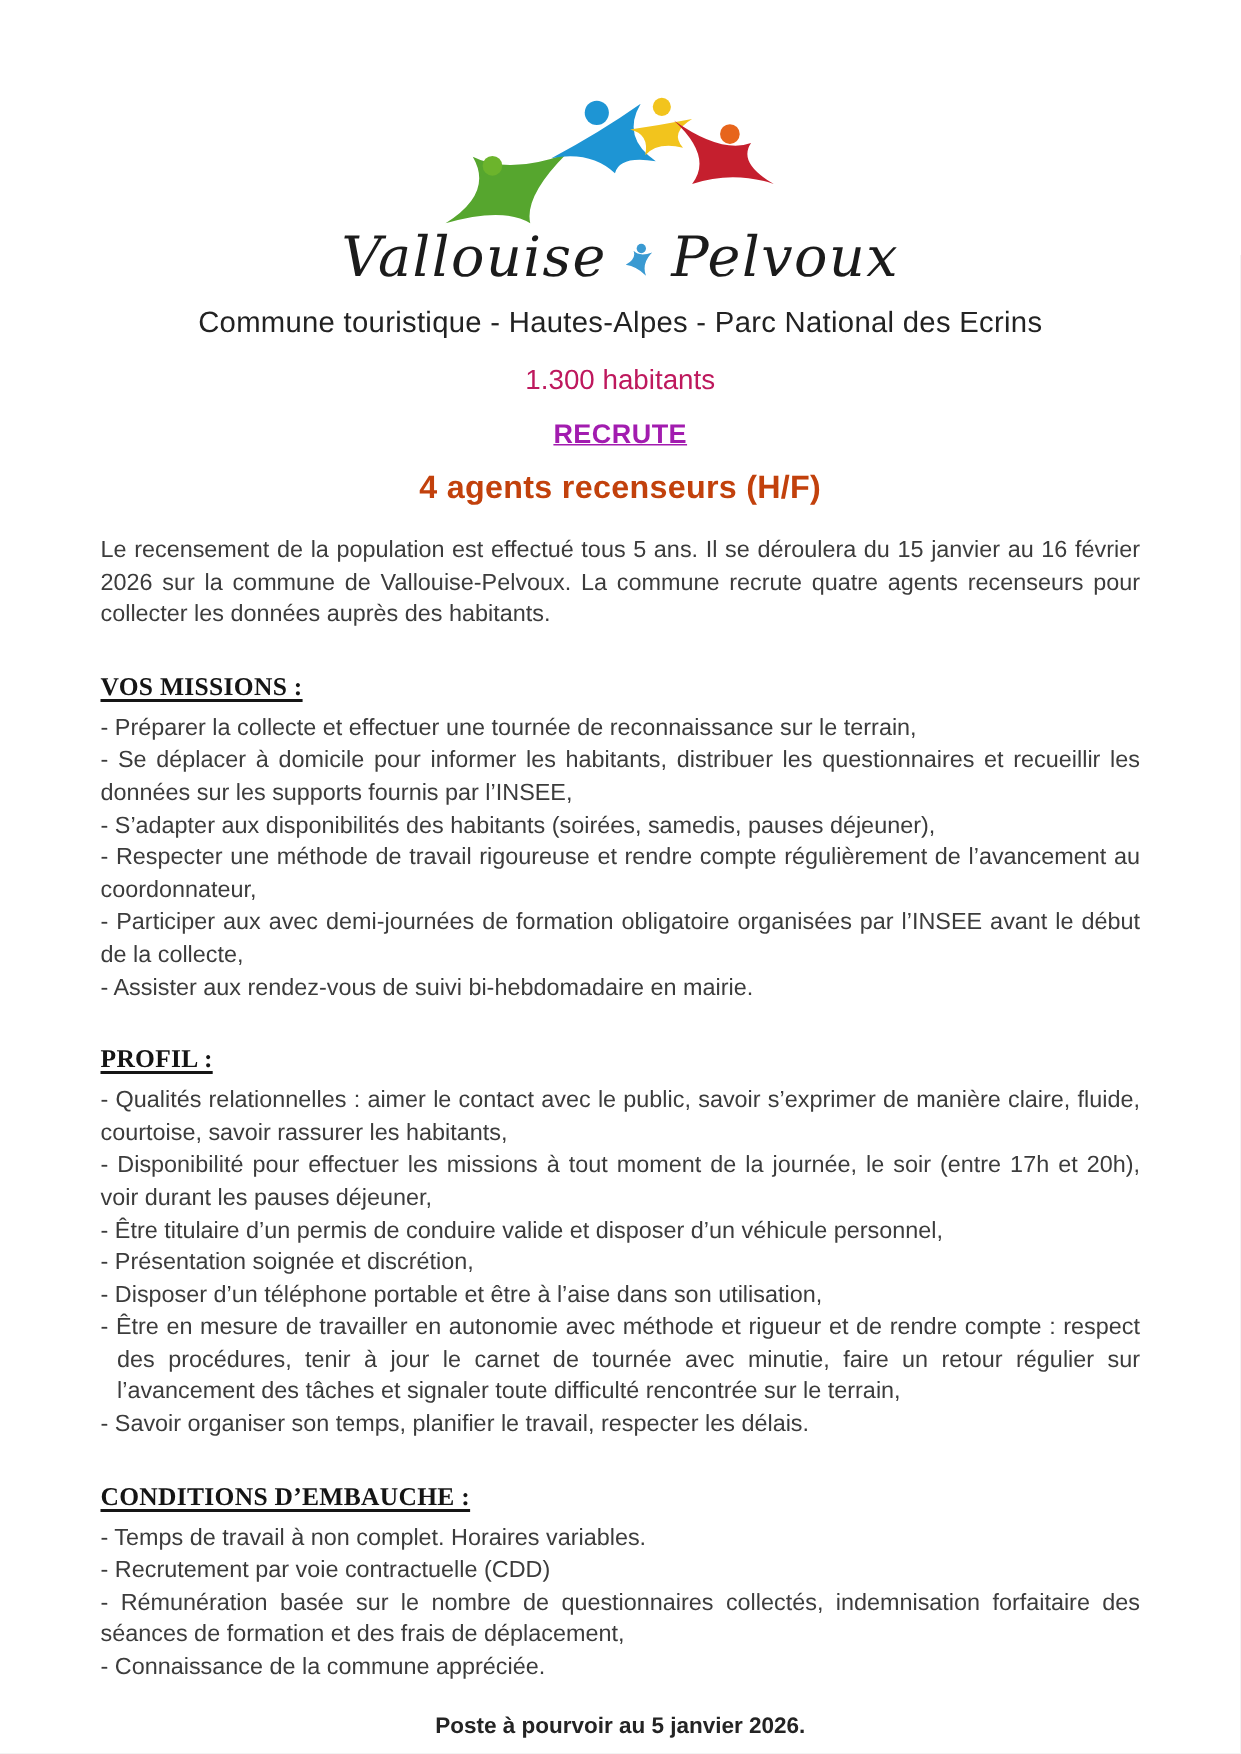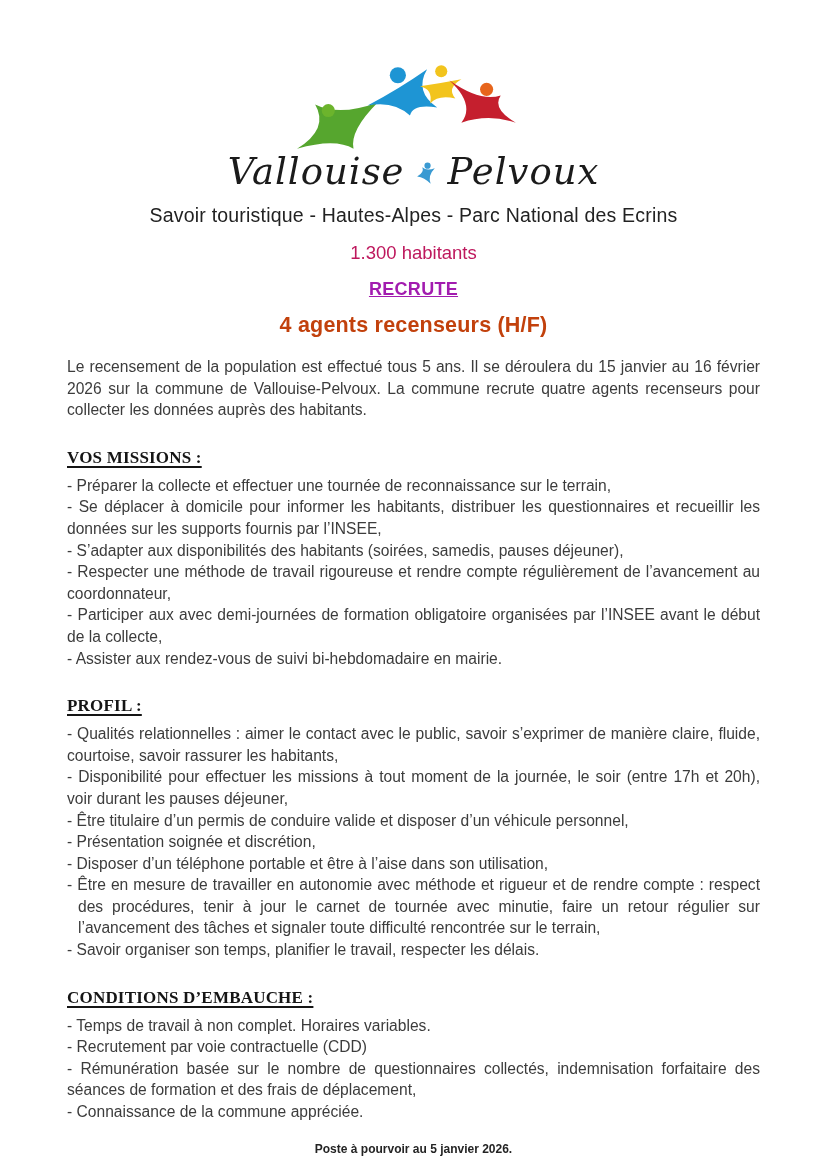--- a/index.html
+++ b/index.html
@@ -50,21 +50,21 @@
     font-family:Liberation Serif, serif;
   }
   .bullet{
     margin:0;
     font-size:15.6px;line-height:21.6px;
     text-align:justify;
   }
   .bullet.hang{padding-left:11px;text-indent:-11px;}
   
   .doc-footer{text-align:center;}
-  .f1{margin:19px 0 0;font-size:12px;font-weight:bold;color:#242424;}
+  .f1{margin:19px 0 0;font-size:15px;font-weight:bold;color:#242424;}
 </style>
 </head>
 <body>
 
 <article class="page">
 
   <div class="logo-block">
     <svg class="logo-figures" viewBox="0 0 240 95" aria-hidden="true">
 
       <path d="M4,90 Q36,70 22,46 Q46,58 84,44 Q56,72 60,90 Q42,79 4,90 Z" fill="#56a62e"></path>
@@ -82,21 +82,21 @@
     <div class="wordmark">
       <span>Vallouise</span>
       <svg class="mini-figure" viewBox="0 0 20 26" aria-hidden="true">
         <path d="M1,15 Q8,11 6,6 Q10,10 18,7 Q11,14 14,22 Q8,16 1,15 Z" fill="#3a9ad2"></path>
         <circle cx="11" cy="4.5" r="3" fill="#3a9ad2"></circle>
       </svg>
       <span>Pelvoux</span>
     </div>
   </div>
 
-  <p class="hdr-sub">Savoir touristique - Hautes-Alpes - Parc National des Ecrins</p>
+  <p class="hdr-sub">Commune touristique - Hautes-Alpes - Parc National des Ecrins</p>
   <p class="hdr-pop">1.300 habitants</p>
   <p class="hdr-recrute">RECRUTE</p>
   <h1 class="doc-title">4 agents recenseurs (H/F)</h1>
 
   <p class="intro">Le recensement de la population est effectué tous 5 ans. Il se déroulera du 15 janvier au 16 février 2026 sur la commune de Vallouise-Pelvoux. La commune recrute quatre agents recenseurs pour collecter les données auprès des habitants.</p>
 
   <main>
       <section class="doc-section">
         <h2 class="sec-heading">VOS MISSIONS :</h2>
         <p class="bullet">- Préparer la collecte et effectuer une tournée de reconnaissance sur le terrain,</p>

